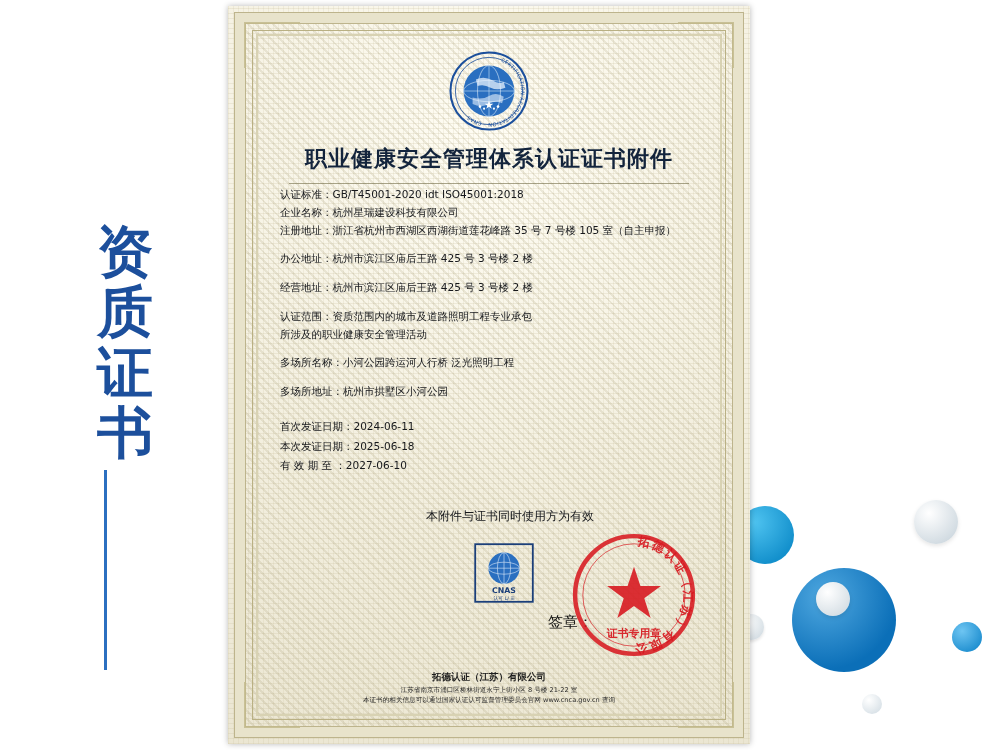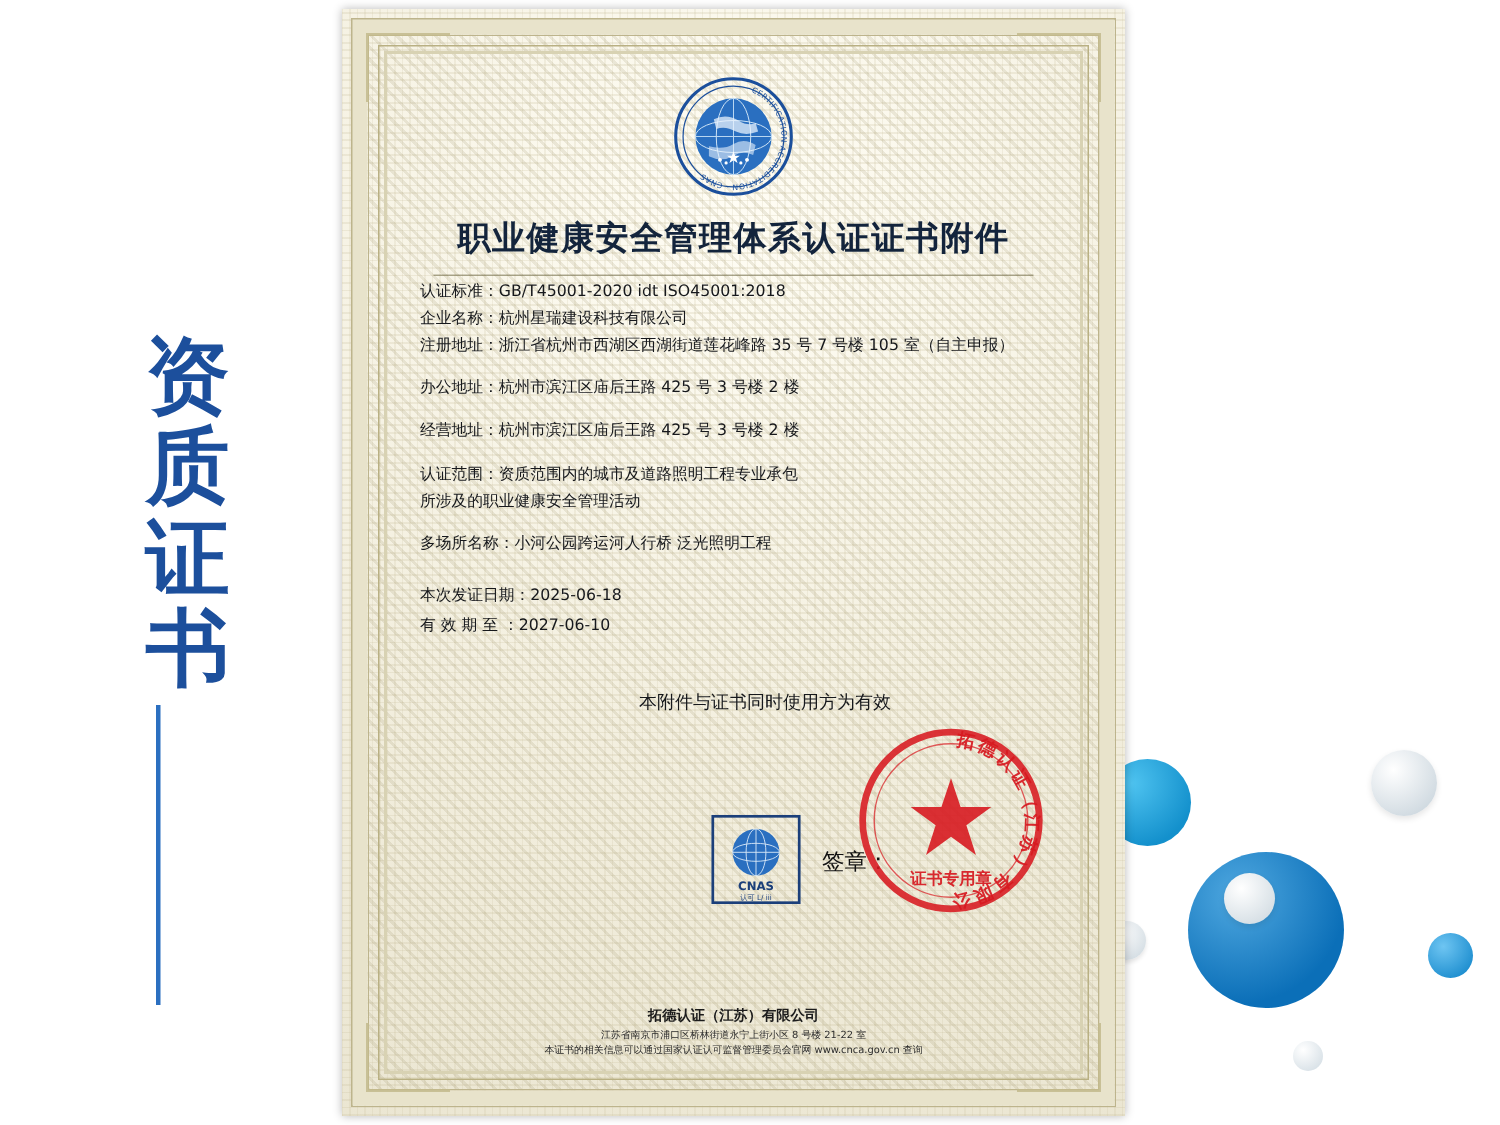--- a/index.html
+++ b/index.html
@@ -223,21 +223,20 @@
     position: relative;
     height: 120px;
     margin-top: 4px;
   }
   .cnas-mark {
     position: absolute;
     left: 212px;
     top: 14px;
     width: 82px;
     height: 60px;
-    margin-top: 48px;
   }
   .sign-label {
     position: absolute;
     left: 286px;
     top: 84px;
     font-size: 15px;
     color: #111;
     font-family: "DejaVu Sans", sans-serif;
   }
   .red-seal {
@@ -355,22 +354,28 @@
         <span>认证范围：</span><span>资质范围内的城市及道路照明工程专业承包</span>
       </div>
       <div class="row">
         <span>所涉及的职业健康安全管理活动</span>
       </div>
 
       <div class="row gap-md">
         <span>多场所名称：</span><span>小河公园跨运河人行桥 泛光照明工程</span>
       </div>
 
+      <div class="row gap-md">
+        <span>多场所地址：</span><span>杭州市拱墅区小河公园</span>
+      </div>
 
       <div class="dates">
+        <div class="row">
+          <span>首次发证日期：</span><span>2024-06-11</span>
+        </div>
         <div class="row">
           <span>本次发证日期：</span><span>2025-06-18</span>
         </div>
         <div class="row">
           <span>有 效 期 至 ：</span><span>2027-06-10</span>
         </div>
       </div>
 
       <div class="valid-note">本附件与证书同时使用方为有效</div>
     </div>

